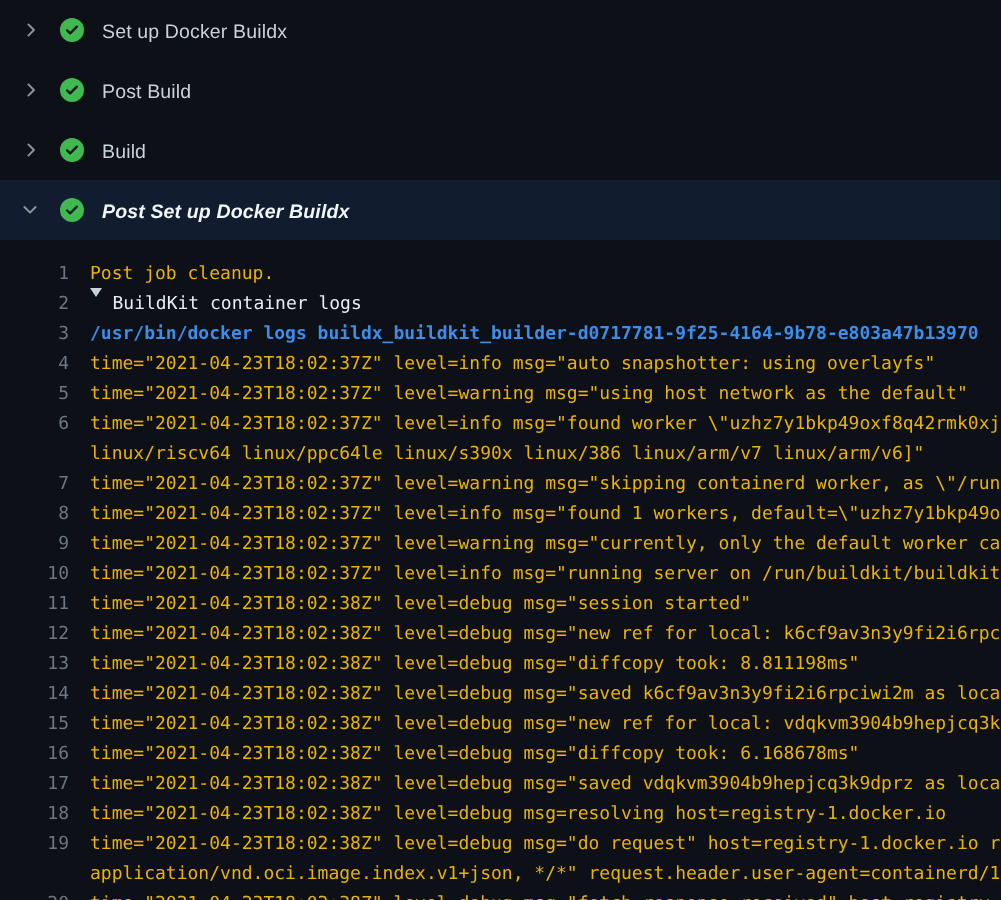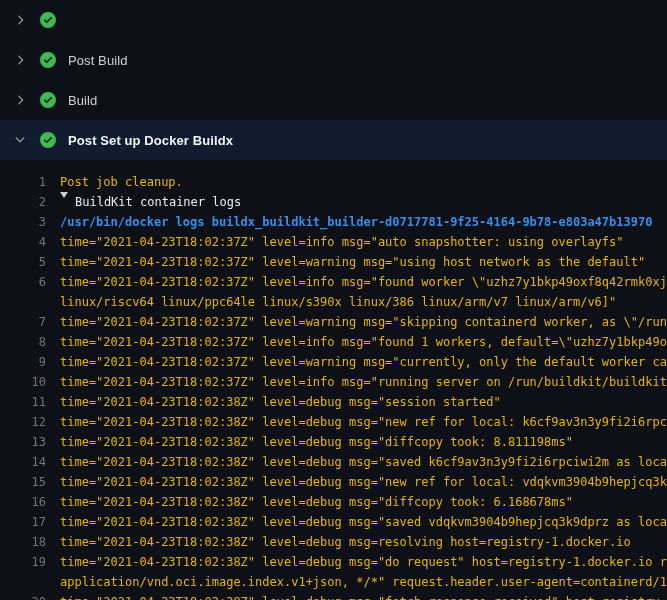--- a/index.html
+++ b/index.html
@@ -14,21 +14,21 @@
     display:flex; align-items:center;
     height:40px; padding:0 12px; gap:12px;
     cursor:pointer;
   }
   .step.expanded { background:rgba(56,139,253,0.10); }
   .chev { width:16px; height:16px; flex:none; display:flex; align-items:center; justify-content:center; color:#8b949e; }
   .chev svg { width:14px; height:14px; }
   .check { width:16px; height:16px; flex:none; display:flex; align-items:center; justify-content:center; color:#3fb950; }
   .check svg { width:16px; height:16px; }
   .step .label { font-size:13px; font-weight:400; color:#c9d1d9; letter-spacing:.1px; }
-  .step.expanded .label { font-weight:600; color:#f0f6fc; }
+  .step.expanded .label { font-weight:600; color:#f0f6fc;font-style:italic; }
   
   .log {
     padding-top:12px;
     font-family:"DejaVu Sans Mono","Liberation Mono",monospace;
     font-size:12px;
     line-height:20px;
     white-space:pre;
   }
   .log-row { display:flex; height:20px; overflow:hidden; }
   .ln {
@@ -53,20 +53,21 @@
         <span class="chev">
           <svg viewBox="0 0 16 16" fill="currentColor">
             <path d="M6.22 3.22a.75.75 0 0 1 1.06 0l4.25 4.25a.75.75 0 0 1 0 1.06l-4.25 4.25a.751.751 0 0 1-1.042-.018.751.751 0 0 1-.018-1.042L9.94 8 6.22 4.28a.75.75 0 0 1 0-1.06Z"></path>
           </svg>
         </span>
         <span class="check">
           <svg viewBox="0 0 16 16" fill="currentColor">
             <path d="M8 16A8 8 0 1 1 8 0a8 8 0 0 1 0 16Zm3.78-9.72a.751.751 0 0 0-.018-1.042.751.751 0 0 0-1.042-.018L6.75 9.19 5.28 7.72a.751.751 0 0 0-1.042.018.751.751 0 0 0-.018 1.042l2 2a.75.75 0 0 0 1.06 0l4.5-4.5Z"></path>
           </svg>
         </span>
+        <span class="label">Set up Docker Buildx</span>
       </div>
       <div class="step">
         <span class="chev">
           <svg viewBox="0 0 16 16" fill="currentColor">
             <path d="M6.22 3.22a.75.75 0 0 1 1.06 0l4.25 4.25a.75.75 0 0 1 0 1.06l-4.25 4.25a.751.751 0 0 1-1.042-.018.751.751 0 0 1-.018-1.042L9.94 8 6.22 4.28a.75.75 0 0 1 0-1.06Z"></path>
           </svg>
         </span>
         <span class="check">
           <svg viewBox="0 0 16 16" fill="currentColor">
             <path d="M8 16A8 8 0 1 1 8 0a8 8 0 0 1 0 16Zm3.78-9.72a.751.751 0 0 0-.018-1.042.751.751 0 0 0-1.042-.018L6.75 9.19 5.28 7.72a.751.751 0 0 0-1.042.018.751.751 0 0 0-.018 1.042l2 2a.75.75 0 0 0 1.06 0l4.5-4.5Z"></path>

